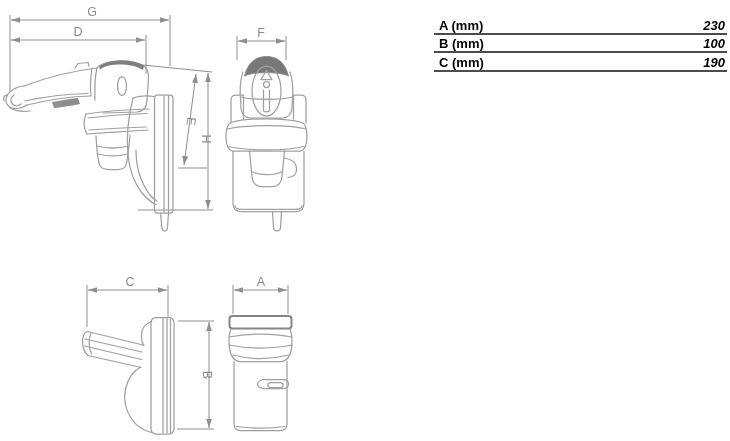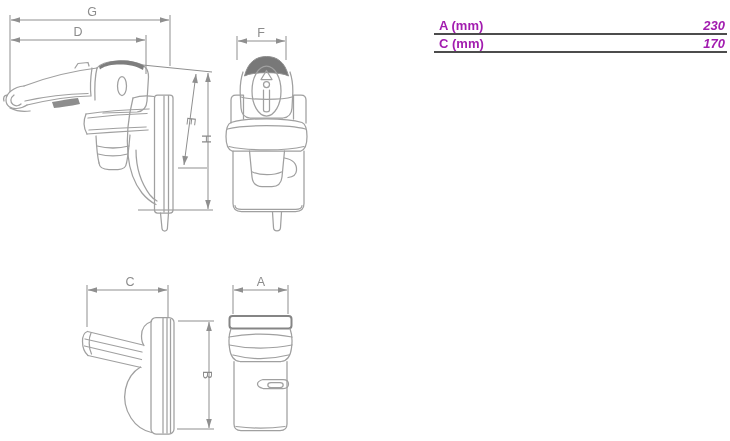--- a/index.html
+++ b/index.html
@@ -11,21 +11,21 @@
   
   .ln{stroke:#a0a0a0;fill:none;stroke-width:1.25;stroke-linecap:round;stroke-linejoin:round;}
   .dml{stroke:#8f8f8f;fill:none;stroke-width:1;}
   .arw{fill:#8f8f8f;stroke:none;}
   .dim{font-size:12.5px;fill:#8c8c8c;}
   
   .spec-table{position:absolute;left:434px;top:16px;width:293px;}
   .spec-row{
     display:flex;justify-content:space-between;align-items:flex-end;
     height:16.5px;border-bottom:2px solid #4c4c4c;
-    font-size:13px;font-weight:600;color:#a21caf;line-height:15px;
+    font-size:13px;font-weight:600;color:#000000;line-height:15px;
   }
   .spec-label{padding-left:5px;}
   .spec-value{padding-right:2px;font-style:italic;}
 </style>
 </head>
 <body>
 
 <div class="canvas">
 
   <svg class="figure" width="430" height="441" viewBox="0 0 430 441">
@@ -175,18 +175,22 @@
       </g>
     </g>
   </svg>
 
   <div class="spec-table">
     <div class="spec-row">
       <span class="spec-label">A (mm)</span>
       <span class="spec-value">230</span>
     </div>
     <div class="spec-row">
+      <span class="spec-label">B (mm)</span>
+      <span class="spec-value">100</span>
+    </div>
+    <div class="spec-row">
       <span class="spec-label">C (mm)</span>
-      <span class="spec-value">170</span>
+      <span class="spec-value">190</span>
     </div>
   </div>
 
 </div>
 
 </body></html>

